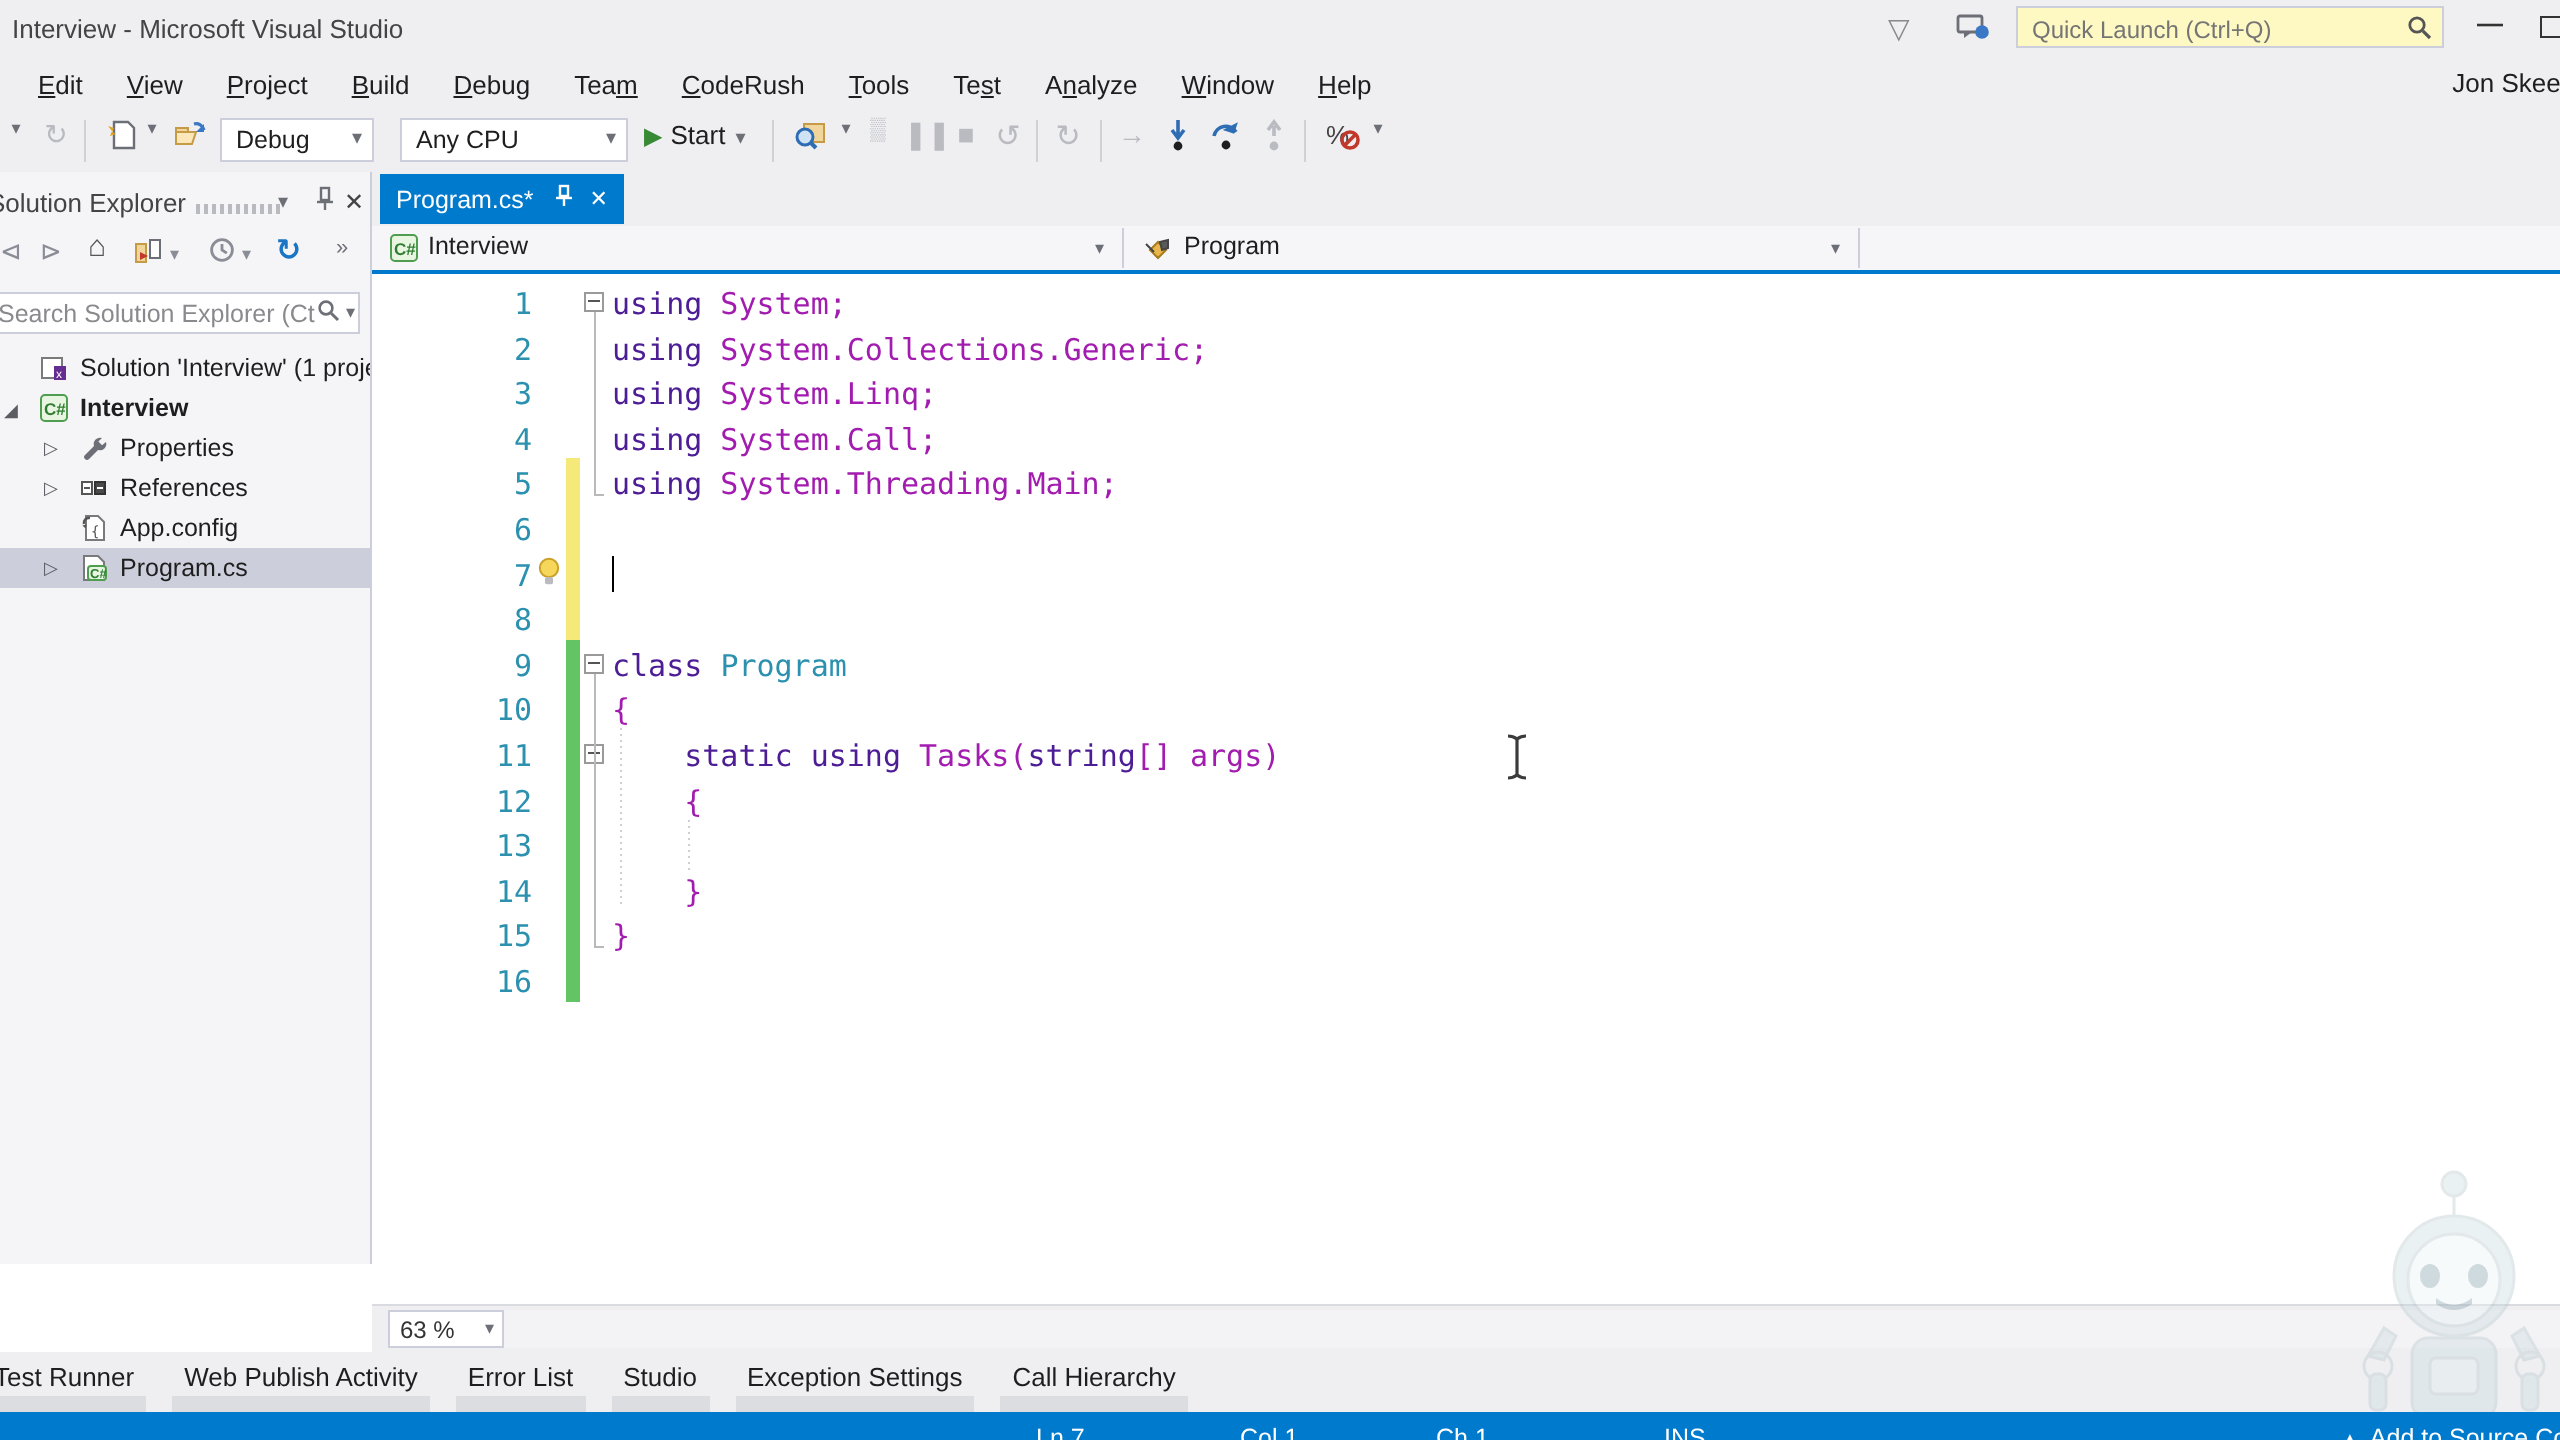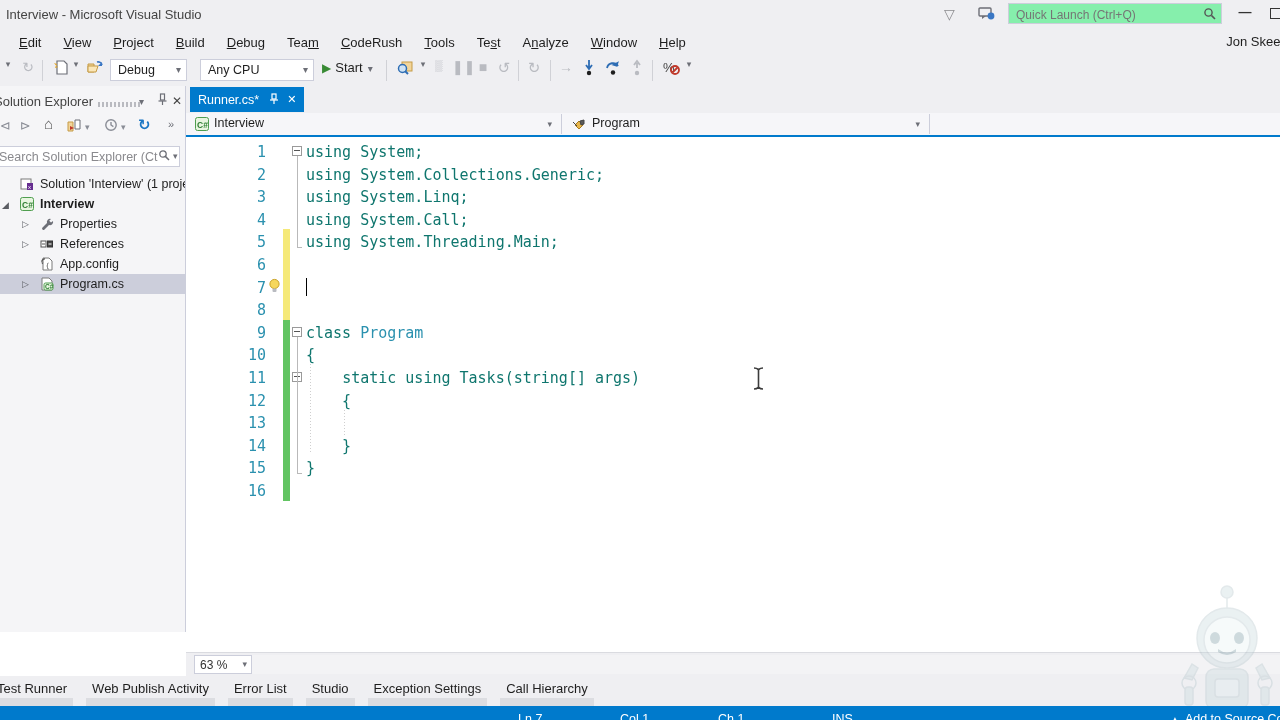--- a/index.html
+++ b/index.html
@@ -9,21 +9,21 @@
     background:#ffffff;color:#1e1e1e;font-size:13px;
   }
   .abs{position:absolute}
   u{ text-decoration:underline }
 
   
   #title-bar{left:0;top:0;width:1280px;height:28px;background:#EFEFF2}
   #window-title{left:6px;top:7px;color:#444;font-size:13px;white-space:nowrap}
   #feedback-icon{left:944px;top:6px;color:#8a8a8e;font-size:14px}
   #send-feedback-icon{left:978px;top:6px}
-  #quick-launch{left:1008px;top:3px;width:214px;height:21px;background:#86efac;border:1px solid #CCCEDB;box-sizing:border-box}
+  #quick-launch{left:1008px;top:3px;width:214px;height:21px;background:#fef9c3;border:1px solid #CCCEDB;box-sizing:border-box}
   #quick-launch input{border:0;outline:0;width:180px;height:17px;margin:1px 0 0 5px;font-size:12px;color:#777;font-family:inherit;background:transparent}
   #minimize-button{left:1232px;top:2px;width:26px;height:22px;text-align:center;line-height:20px;color:#333;font-weight:bold}
   #maximize-button{left:1266px;top:2px;width:26px;height:22px;color:#333}
   #maximize-button .box{position:absolute;left:4px;top:6px;width:11px;height:9px;border:1px solid #333}
 
   #menu-bar{left:0;top:28px;width:1280px;height:28px;background:#EFEFF2}
   #menu-items{position:absolute;left:8px;top:0;height:28px;display:flex;align-items:center}
   .menu-item{padding:4px 11px;white-space:nowrap;color:#1e1e1e}
   #menu-user{right:-4px;top:6px;color:#1e1e1e;white-space:nowrap}
 
@@ -71,21 +71,21 @@
   .nav-sep{position:absolute;top:1px;width:1px;height:20px;background:#CCCEDB}
   .nav-label{position:absolute;top:3px;font-size:12.5px;color:#1e1e1e;white-space:nowrap}
   .nav-arrow{position:absolute;top:6px;color:#6d6f77;font-size:9px}
   .nav-icon{position:absolute;top:4px;width:14px;height:14px}
 
   #editor{left:186px;top:137px;width:1094px;height:515px;background:#fff;overflow:hidden}
   #line-numbers{position:absolute;left:0;top:0;width:80px}
   .ln{position:absolute;right:0;width:80px;text-align:right;color:#2B91AF;font-family:"DejaVu Sans Mono","Liberation Mono",monospace;font-size:15px;height:22px;line-height:22px}
   #code-lines{position:absolute;left:0;top:0}
   .code-line{position:absolute;left:120px;white-space:pre;font-family:"DejaVu Sans Mono","Liberation Mono",monospace;font-size:15px;height:22px;line-height:22px}
-  .tok-k{color:#0f766e}.tok-t{color:#2B91AF}.tok-d{color:#0f766e}
+  .tok-k{color:#4c1d95}.tok-t{color:#2B91AF}.tok-d{color:#a21caf}
   .change-bar{position:absolute;left:97px;width:7px}
   .change-bar.unsaved{background:#F5E979}
   .change-bar.saved{background:#62C462}
   .fold-box{position:absolute;left:106px;width:10px;height:10px;border:1px solid #9a9a9a;background:#fff;box-sizing:border-box}
   .fold-box::after{content:"";position:absolute;left:1px;top:3px;width:6px;height:1px;background:#555}
   .outline-line{position:absolute;left:111px;width:1px;background:#b9b9b9}
   .outline-tick{position:absolute;left:111px;width:5px;height:1px;background:#b9b9b9}
   .indent-guide{position:absolute;width:1px;background-image:repeating-linear-gradient(180deg,#cfcfcf 0 1px,transparent 1px 3px)}
   #caret{position:absolute;left:120px;width:1px;height:18px;background:#000}
   #lightbulb-icon{position:absolute;left:82px;width:13px;height:16px}
@@ -330,21 +330,21 @@
             <text x="5" y="12" font-size="6.5" fill="#2E7D32" font-family="sans-serif" font-weight="bold">C#</text>
           </svg></span>
         <span class="tree-label" style="left: 60px;">Program.cs</span>
       </div>
     </div>
 
 </div>
 
 <div class="abs" id="tab-strip">
   <div id="doc-tab">
-    <span>Runner.cs*</span>
+    <span>Program.cs*</span>
     <span class="pin">
       <svg width="10" height="12" viewBox="0 0 10 12">
           <rect x="3" y="1" width="4" height="5" fill="none" stroke="#fff" stroke-width="1.2"></rect>
           <line x1="1" y1="7" x2="9" y2="7" stroke="#fff" stroke-width="1.2"></line>
           <line x1="5" y1="7" x2="5" y2="11" stroke="#fff" stroke-width="1.2"></line>
         </svg>
     </span>
     <span class="x">✕</span>
   </div>
 </div>

